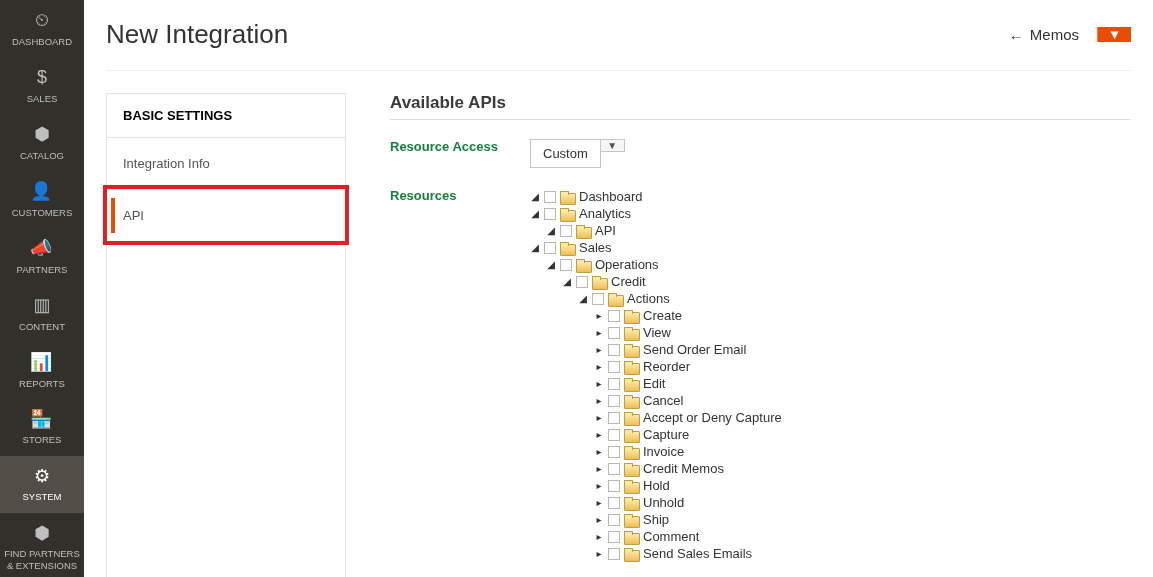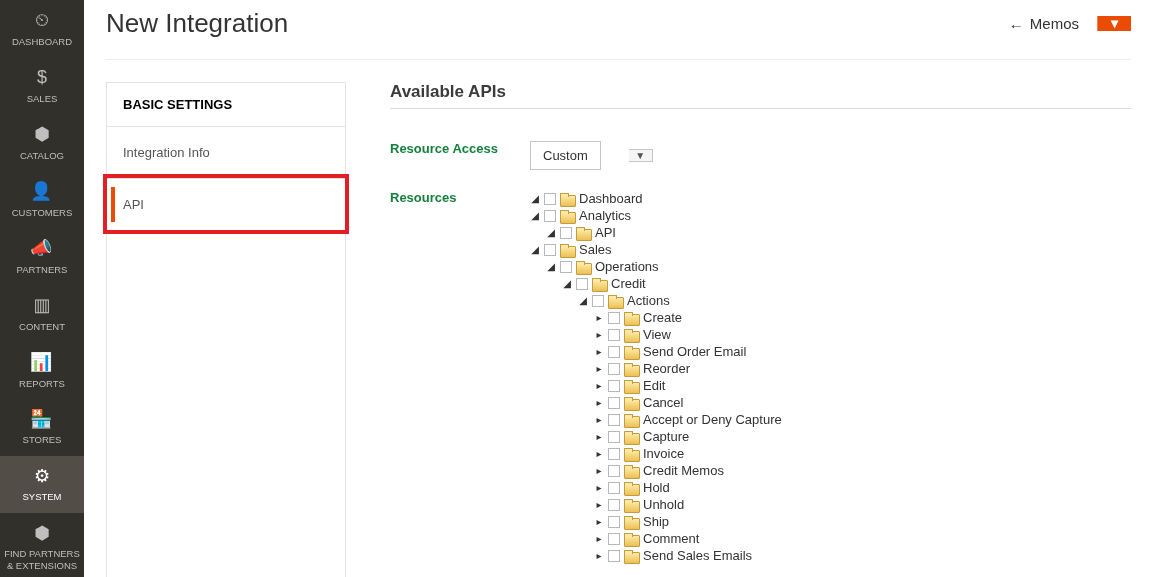--- a/index.html
+++ b/index.html
@@ -2,41 +2,41 @@
 <html><head>
 <meta charset="utf-8">
 <style>
   * { box-sizing: border-box; margin:0; padding:0; }
   body { font-family: Arial, Helvetica, sans-serif; font-size:13px; color:#333; background:#fff; width:1153px; height:577px; overflow:hidden;}
   .sidebar { position:absolute; left:0; top:0; width:84px; height:577px; background:#31302b; color:#aaa; }
   .sidebar-item { display:flex; flex-direction:column; align-items:center; justify-content:center; padding:10px 2px; font-size:9.5px; text-align:center; cursor:pointer; color:#bfbfbf; line-height:1.2;}
   .sidebar-item .icon { font-size:18px; margin-bottom:4px; color:#bfbfbf;}
   .sidebar-item.active { background:#524d47; color:#fff;}
   .sidebar-item.active .icon { color:#fff;}
-  .main { position:absolute; left:84px; top:0; right:0; height:519px; padding:8px 22px 0 22px;}
+  .main { position:absolute; left:84px; top:0; right:0; height:519px; padding:19px 22px 0 22px;}
   .header { display:flex; align-items:center; justify-content:space-between; border-bottom:1px solid #eee; padding-bottom:20px;}
   .page-title { font-size:26px; font-weight:400; color:#333;}
   .header-actions { display:flex; align-items:center; gap:18px;}
   .back-btn { display:flex; align-items:center; gap:6px; color:#333; font-size:15px; cursor:pointer;}
   .save-split { display:flex;}
   .save-btn { background:#eb4b02; color:#fff; border:none; padding:10px 24px; font-size:15px; cursor:pointer;}
   .save-drop { background:#eb4b02; color:#fff; border:none; border-left:1px solid rgba(255,255,255,0.3); width:34px; display:flex; align-items:center; justify-content:center; cursor:pointer;}
   .content { display:flex; gap:44px; margin-top:22px;}
   .settings-panel { width:240px; border:1px solid #e3e3e3;}
   .settings-header { padding:14px 16px; font-weight:bold; font-size:13px; color:#000000; border-bottom:1px solid #e3e3e3;}
   .settings-item { padding:18px 16px; font-size:13px; color:#555; border-top:1px solid #e3e3e3; cursor:pointer;}
   .settings-item:first-of-type { border-top:none;}
   .settings-item.selected { position:relative;}
   .settings-item.selected::before { content:''; position:absolute; left:4px; top:8px; bottom:8px; width:4px; background:#eb4b02;}
   .highlight-box { outline:4px solid #e31e24; outline-offset:0;}
   .api-area { flex:1;}
-  .section-heading { font-size:17px; font-weight:600; color:#3b3b3b; border-bottom:1px solid #ddd; padding-bottom:6px; margin-bottom:32px;}
+  .section-heading { font-size:17px; font-weight:600; color:#3b3b3b; border-bottom:1px solid #ddd; padding-bottom:6px; margin-bottom:19px;}
   .form-row { display:flex; align-items:flex-start; margin-bottom:20px;}
   .form-label { width:140px; text-align:left; padding-right:24px; font-weight:bold; color:#15803d; font-size:13px; line-height:1.3;}
-  .select-wrap { display:inline-flex; align-items:center;gap:28px;}
+  .select-wrap { display:inline-flex; align-items:flex-start;}
   .select-main { border:1px solid #c6c6c6; background:#fff; padding:6px 12px; font-size:13px;}
   .select-arrow { border:1px solid #c6c6c6; border-left:none; background:#f5f5f5; width:24px; display:flex; align-items:center; justify-content:center; font-size:10px; color:#555;}
   .tree { font-size:13px;}
   .tree-node { display:flex; align-items:center; height:16px; line-height:16px; margin:1px 0; user-select:none;}
   .toggle { display:inline-block; width:10px; text-align:center; font-size:10px; color:#333; margin-right:4px; cursor:pointer;}
   .chk { width:12px; height:12px; border:1px solid #b8b8b8; margin-right:4px; display:inline-block; cursor:pointer; background:#fff;}
   .folder { width:14px; height:12px; margin-right:5px; display:inline-block; position:relative;}
   .folder::before { content:''; position:absolute; left:0; top:2px; width:14px; height:10px; background:linear-gradient(#fde9a5,#ecbf54); border:1px solid #c39d3a; border-radius:1px;}
   .folder::after { content:''; position:absolute; left:0; top:0; width:7px; height:3px; background:#fde9a5; border:1px solid #c39d3a; border-bottom:none; border-radius:1px 1px 0 0;}
   .node-label { color:#333; }

